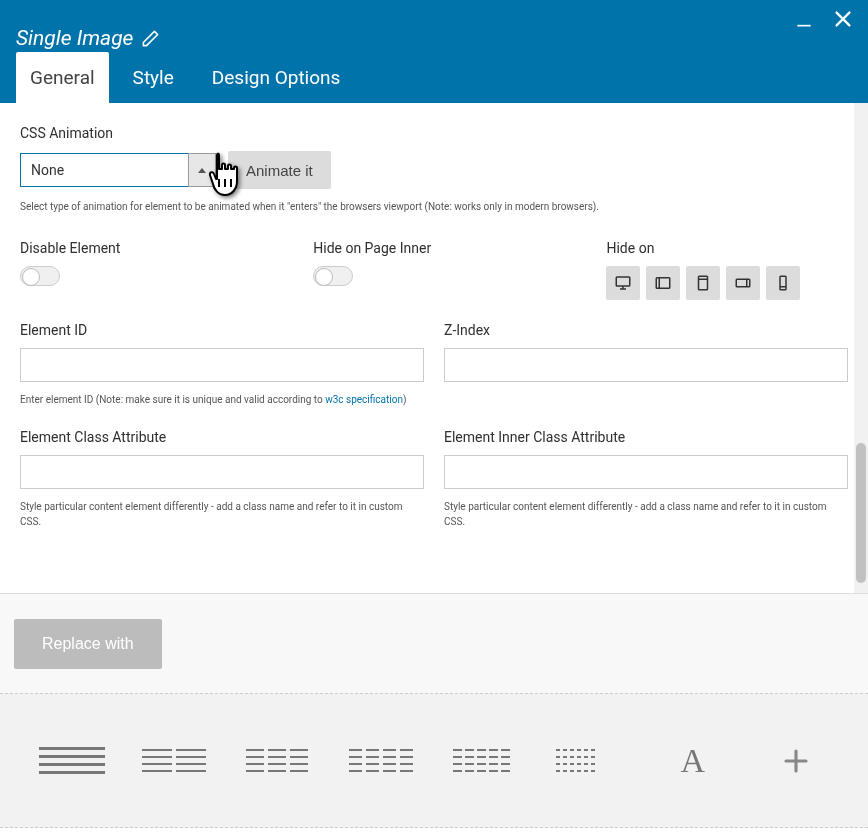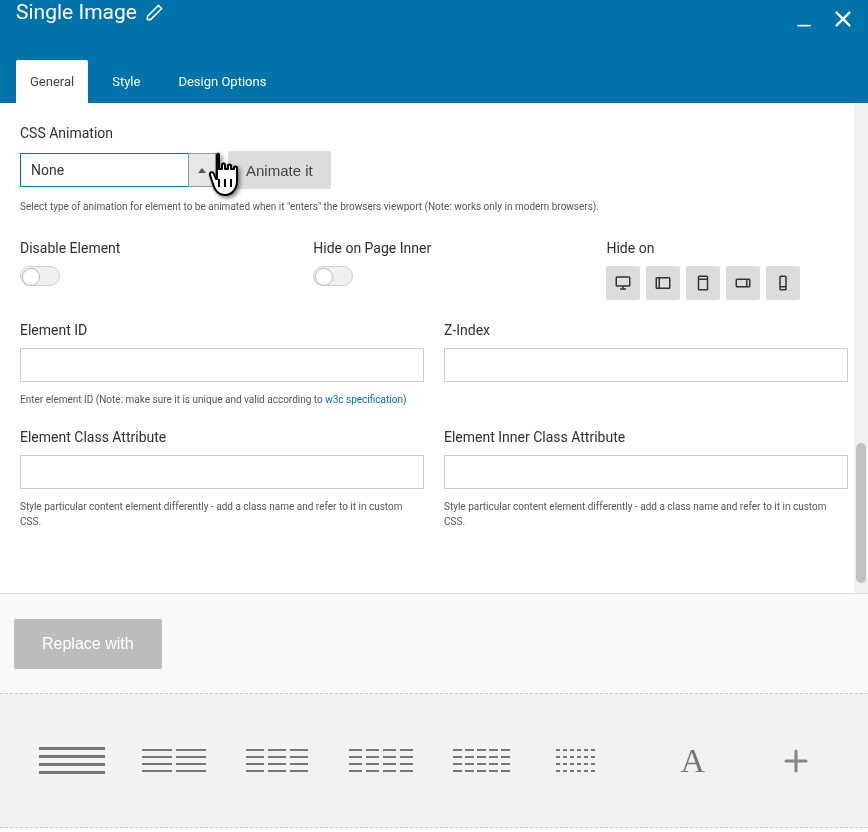--- a/index.html
+++ b/index.html
@@ -4,23 +4,24 @@
 <style>
   * { box-sizing: border-box; margin: 0; padding: 0; }
   html, body { width: 868px; height: 832px; font-family: -apple-system, BlinkMacSystemFont, "Segoe UI", Roboto, sans-serif; background: #fff; overflow: hidden; }
 
   
   .header {
     background: #0073aa;
     color: #fff;
     height: 50px;
     display: flex;
-    align-items: flex-start;
+    align-items: flex-end;
     padding: 0 16px;
     position: relative;
+    font-style: italic;
   }
   .header-title {
     font-size: 21px;
     font-weight: 400;
     display: flex;
     align-items: center;
     gap: 8px;
   }
   .header-actions {
     position: absolute;
@@ -36,21 +37,21 @@
   .tabs {
     background: #0073aa;
     display: flex;
     padding: 0 16px;
     height: 53px;
     align-items: flex-end;
   }
   .tab {
     padding: 14px 14px;
     color: #fff;
-    font-size: 13px;
+    font-size: 19px;
     cursor: pointer;
     border-top-left-radius: 2px;
     border-top-right-radius: 2px;
     margin-right: 10px;
   }
   .tab.active {
     background: #fff;
     color: #444;
   }
 

